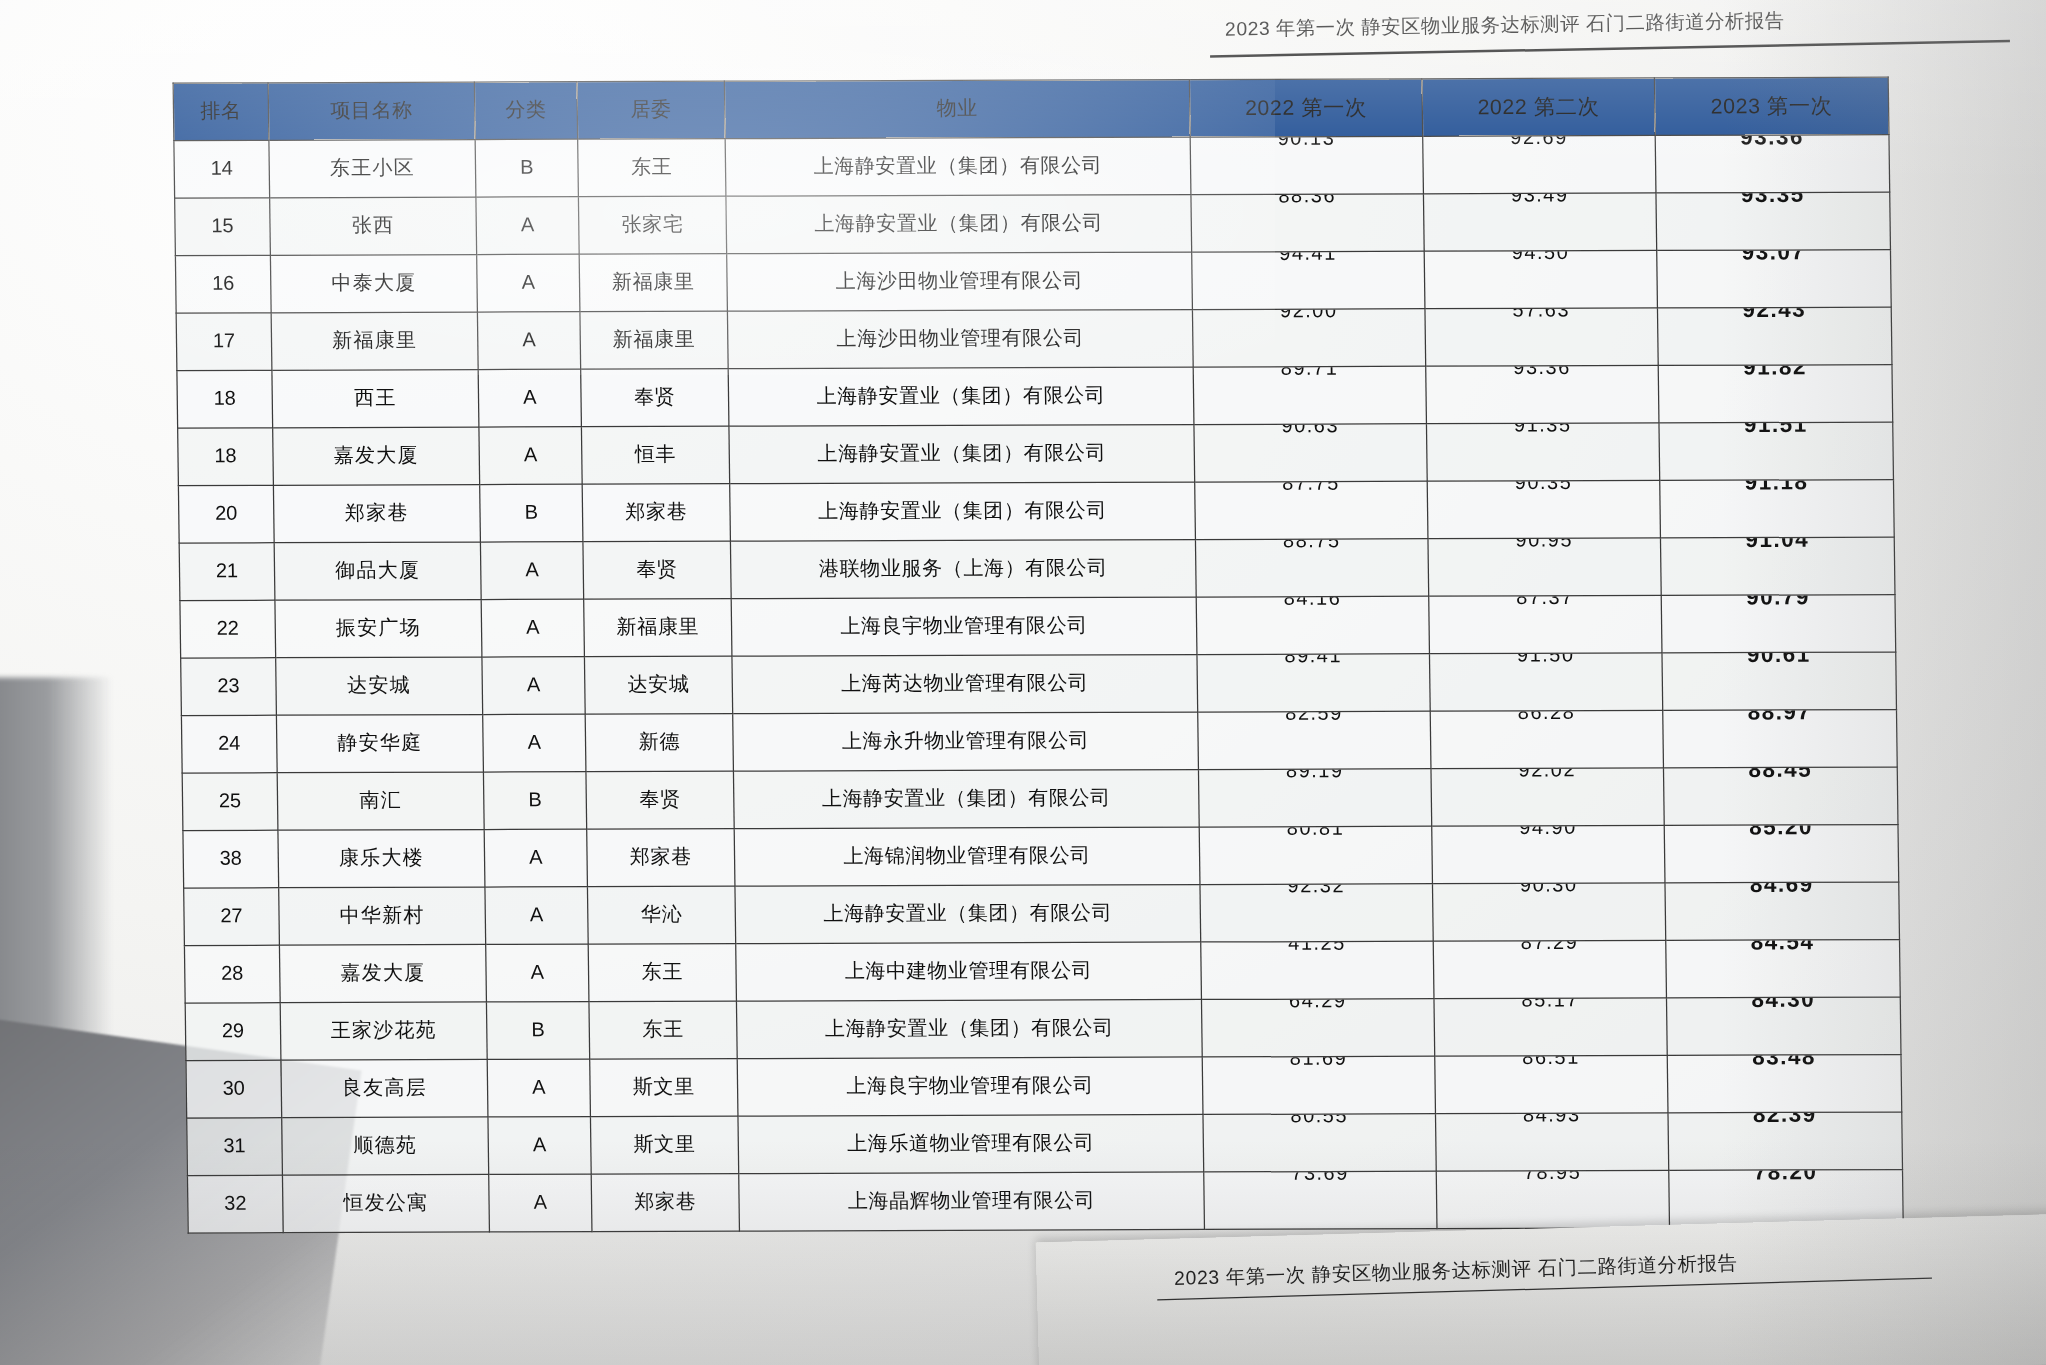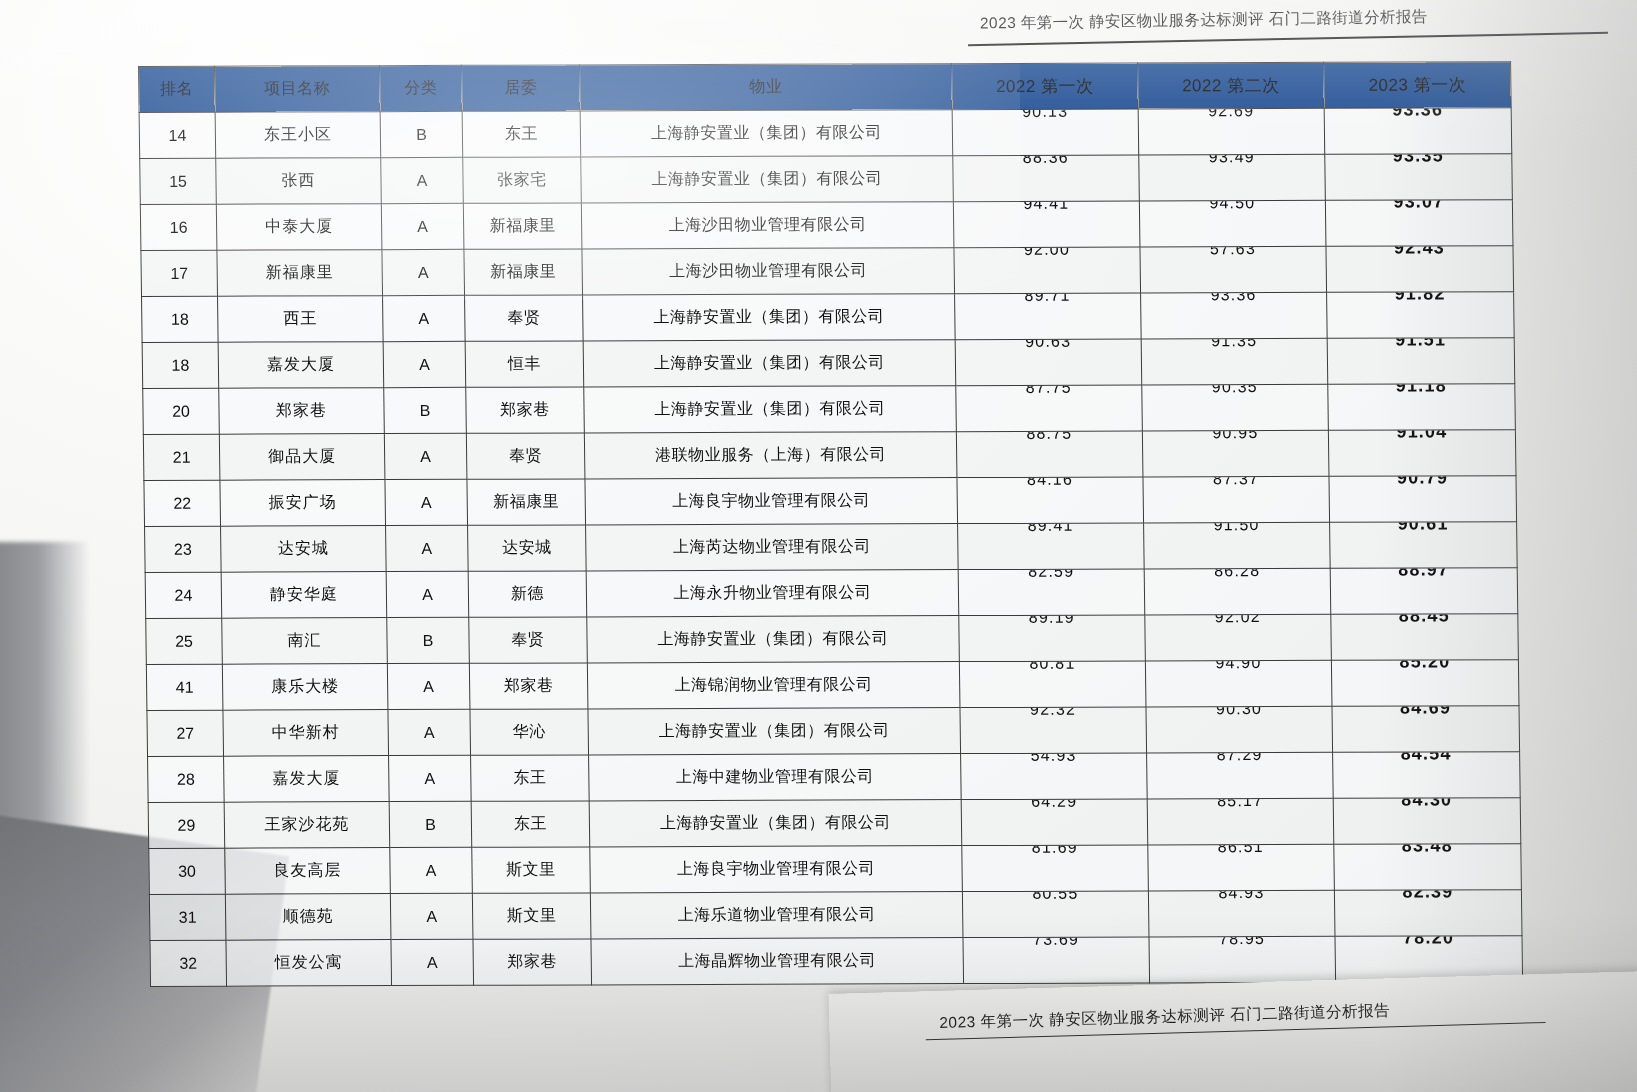--- a/index.html
+++ b/index.html
@@ -411,21 +411,21 @@
               <span class="shift-up">89.19</span>
             </td>
             <td class="score">
               <span class="shift-up">92.02</span>
             </td>
             <td class="score last">
               <span class="shift-up">88.45</span>
             </td>
           </tr>
           <tr>
-            <td class="rank">41</td>
+            <td class="rank">38</td>
             <td class="name">康乐大楼</td>
             <td class="cat">A</td>
             <td class="comm">郑家巷</td>
             <td class="prop">上海锦润物业管理有限公司</td>
             <td class="score">
               <span class="shift-up">80.81</span>
             </td>
             <td class="score">
               <span class="shift-up">94.90</span>
             </td>
@@ -449,21 +449,21 @@
               <span class="shift-up">84.69</span>
             </td>
           </tr>
           <tr>
             <td class="rank">28</td>
             <td class="name">嘉发大厦</td>
             <td class="cat">A</td>
             <td class="comm">东王</td>
             <td class="prop">上海中建物业管理有限公司</td>
             <td class="score">
-              <span class="shift-up">54.93</span>
+              <span class="shift-up">41.25</span>
             </td>
             <td class="score">
               <span class="shift-up">87.29</span>
             </td>
             <td class="score last">
               <span class="shift-up">84.54</span>
             </td>
           </tr>
           <tr>
             <td class="rank">29</td>

